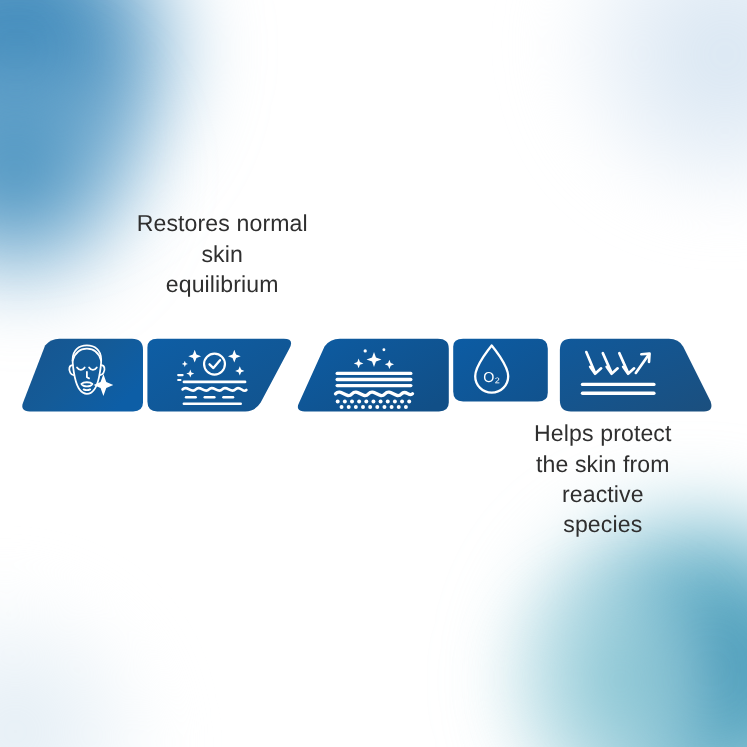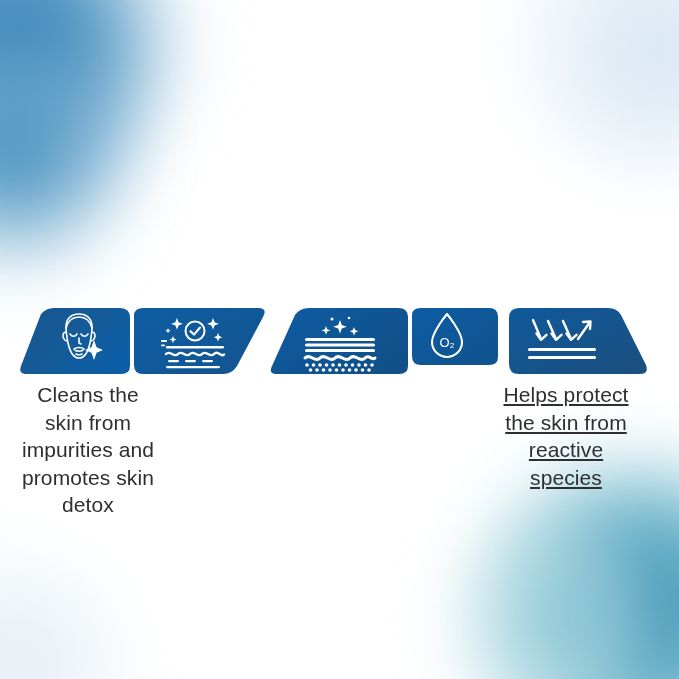--- a/index.html
+++ b/index.html
@@ -89,21 +89,21 @@
     white-space: pre-line;
   }
   .caption-top { }
   .caption-bottom { }
 
   #cap-top-1 { left: 96px; top: 190px; width: 212px; }
   #cap-top-2 { left: 346px; top: 190px; width: 204px; }
 
   #cap-bot-1 { left: 0px;   top: 381px; width: 176px; }
   #cap-bot-2 { left: 252px; top: 381px; width: 178px; }
-  #cap-bot-3 { left: 477px; top: 381px; width: 178px; text-decoration: underline; }
+  #cap-bot-3 { left: 459px; top: 381px; width: 178px; }
 
   
   #band {
     position: absolute;
     left: 0;
     top: 306px;
     width: 562px;
     height: 70px;
   }
 
@@ -121,20 +121,23 @@
 
 <div id="canvas">
 
   <div class="blob blob-tl"></div>
   <div class="blob blob-tl2"></div>
   <div class="blob blob-tr"></div>
   <div class="blob blob-bl"></div>
   <div class="blob blob-br"></div>
   <div class="blob blob-br2"></div>
 
+  <div class="caption caption-top" id="cap-top-1">Restores normal
+skin
+equilibrium</div>
 
 
   <div id="band">
 
     <svg width="679" height="70" viewBox="0 0 679 70">
       <defs>
         <linearGradient id="gradChip1" x1="0" y1="0" x2="1" y2="0.6">
           <stop offset="0%" stop-color="#17558f"></stop>
           <stop offset="55%" stop-color="#145b98"></stop>
           <stop offset="100%" stop-color="#0d5ea6"></stop>
@@ -301,25 +304,20 @@
         <path d="M 583,16 L 590.5,15.5 L 590,23"></path>
       </g>
       <g fill="#ffffff">
         <rect x="528" y="42" width="68" height="3" rx="1.5"></rect>
         <rect x="528" y="50" width="68" height="3" rx="1.5"></rect>
       </g>
 
     </svg>
   </div>
 
-  <div class="caption caption-bottom" id="cap-bot-1">Cleans the
-skin from
-impurities and
-promotes skin
-detox</div>
 
 
   <div class="caption caption-bottom" id="cap-bot-3">Helps protect
 the skin from
 reactive
 species</div>
 
 </div>
 
 </body></html>

